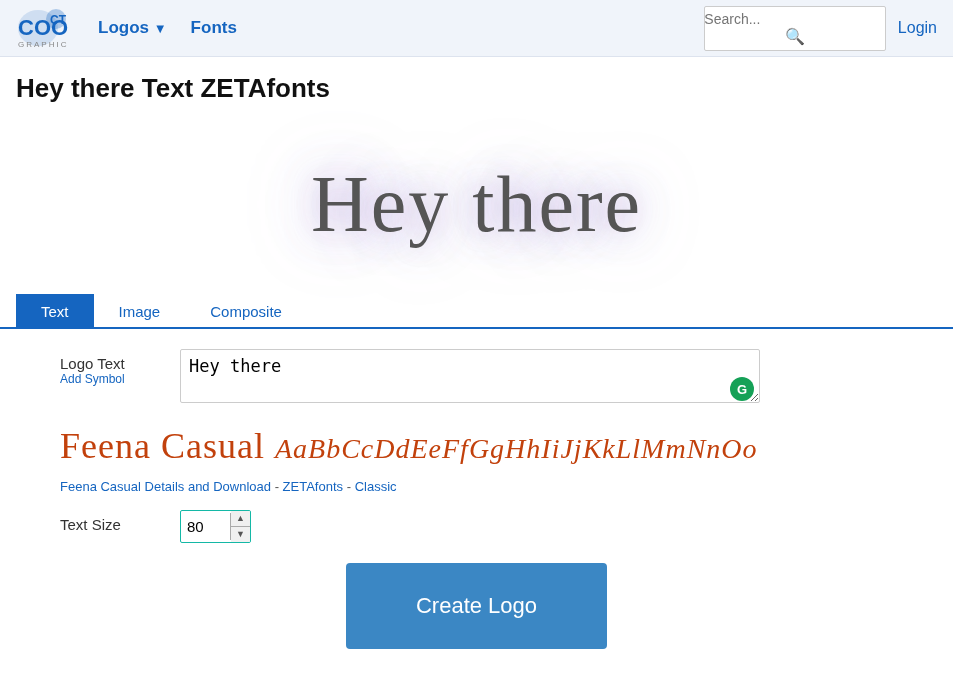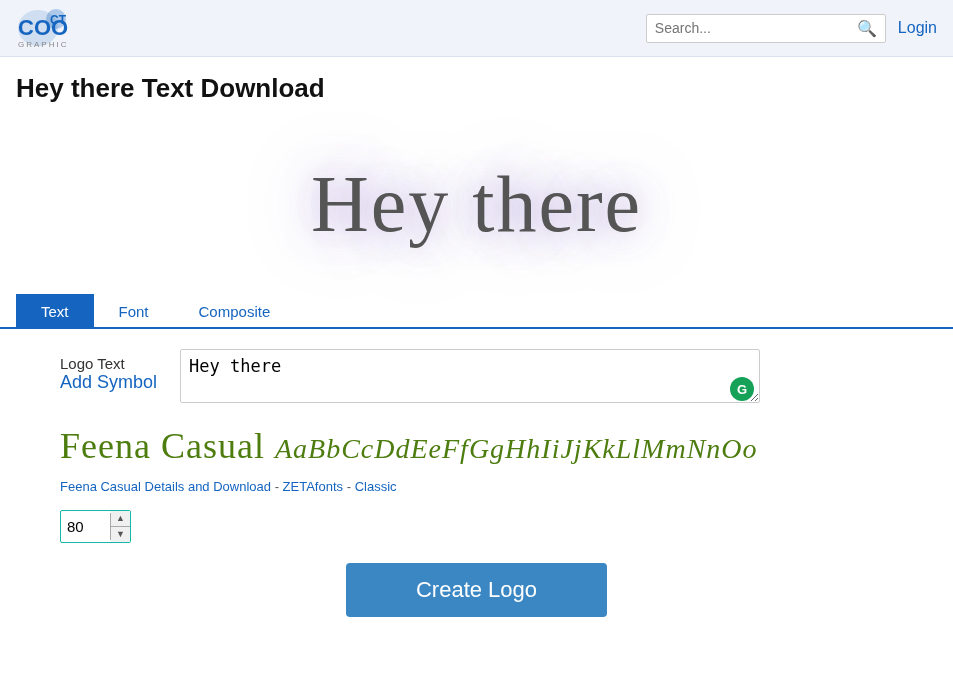--- a/index.html
+++ b/index.html
@@ -37,22 +37,23 @@
       align-items: center;
       margin-left: auto;
       gap: 12px;
     }
     .search-box {
       display: flex;
       align-items: center;
       border: 1px solid #ccc;
       background: #fff;
       border-radius: 2px;
-      padding: 4px 8px;
-      width: 240px;
+      padding: 4px 0;
+      width: 182px;
+      flex-direction: column;
     }
     .search-input {
       border: none;
       outline: none;
       font-size: 14px;
       color: #aaa;
       flex: 1;
       background: transparent;
     }
     .search-icon-btn {
@@ -134,21 +135,21 @@
       min-width: 120px;
       text-align: left;
       padding-right: 14px;
       font-size: 15px;
       color: #333;
       padding-top: 6px;
     }
     .form-label .add-symbol {
       display: block;
       color: #1565C0;
-      font-size: 18px;
+      font-size: 12px;
       text-decoration: none;
       cursor: pointer;
     }
     .text-input-wrapper {
       position: relative;
       flex: 1;
       max-width: 580px;
     }
     .logo-text-input {
       width: 100%;
@@ -172,21 +173,21 @@
       align-items: center;
       justify-content: center;
       color: white;
       font-size: 13px;
       font-weight: bold;
     }
 
     
     .font-preview {
       font-size: 36px;
-      color: #4d7c0f;
+      color: #c2410c;
       letter-spacing: 1px;
       font-family: 'Georgia', serif;
       font-style: normal;
       padding-top: 2px;
       cursor: pointer;
     }
     .font-links {
       font-size: 13px;
       color: #1565C0;
       margin-top: 12px;
@@ -232,21 +233,21 @@
       display: flex;
       justify-content: center;
       margin-top: 20px;
     }
     .create-logo-btn {
       background: #3B87C4;
       color: #fff;
       border: none;
       border-radius: 4px;
       font-size: 22px;
-      padding: 14px 70px;
+      padding: 30px 70px;
       cursor: pointer;
       font-weight: 400;
     }
 
     
     .logo-svg {
       display: flex;
       align-items: center;
     }
 
@@ -262,39 +263,46 @@
       <svg width="52" height="42" viewBox="0 0 52 42">
         <ellipse cx="22" cy="21" rx="20" ry="18" fill="#1565C0" opacity="0.15"></ellipse>
         <text x="2" y="28" font-size="22" font-weight="900" fill="#1565C0" font-family="Arial">COOL</text>
         <text x="2" y="40" font-size="8" fill="#888" font-family="Arial" letter-spacing="2">GRAPHICS</text>
         <circle cx="40" cy="12" r="10" fill="#1565C0" opacity="0.3"></circle>
         <text x="34" y="17" font-size="12" font-weight="bold" fill="#1565C0" font-family="Arial">CT</text>
       </svg>
     </div>
   </div>
 
+  <nav>
+    <a class="nav-link">
+      <span>Logos</span>
+      <span class="dropdown-arrow"> ▼</span>
+    </a>
+    <a class="nav-link">Fonts</a>
+  </nav>
 
   <div class="search-area">
     <div class="search-box">
       <input class="search-input" type="text" placeholder="Search..." style="">
       <button class="search-icon-btn">🔍</button>
     </div>
     <a class="login-link">Login</a>
   </div>
 </header>
 
-<h1 class="page-title">Hey there Text Download</h1>
+<h1 class="page-title">Hey there Text ZETAfonts</h1>
 
 <div class="preview-area">
   <div class="preview-text">Hey there</div>
 </div>
 
 <div class="tabs-bar">
   <button class="tab active">Text</button>
-  <button class="tab">Font</button>
+  <button class="tab">Image</button>
   <button class="tab">Composite</button>
 </div>
 
 <div class="form-area">
 
   <div class="form-row">
     <div class="form-label">
       <span>Logo Text</span>
       <a class="add-symbol">Add Symbol</a>
     </div>
@@ -311,20 +319,23 @@
         <a>Feena Casual Details and Download</a>
         <span> - </span>
         <a>ZETAfonts</a>
         <span> - </span>
         <a>Classic</a>
       </div>
     </div>
   </div>
 
   <div class="form-row">
+    <div class="form-label">
+      <span>Text Size</span>
+    </div>
     <div class="spinner-wrapper">
       <input class="spinner-input" type="text" value="80" style="">
       <div class="spinner-buttons">
         <button class="spinner-btn">▲</button>
         <button class="spinner-btn">▼</button>
       </div>
     </div>
   </div>
 
   <div class="create-logo-row">

